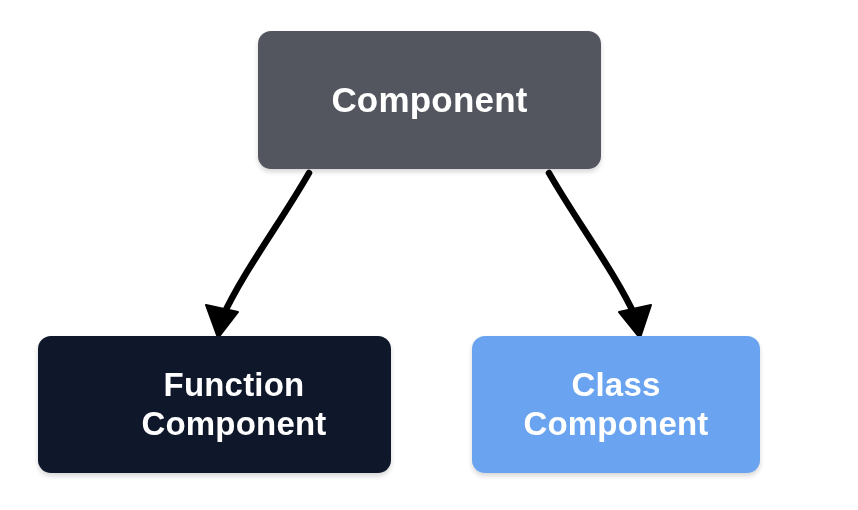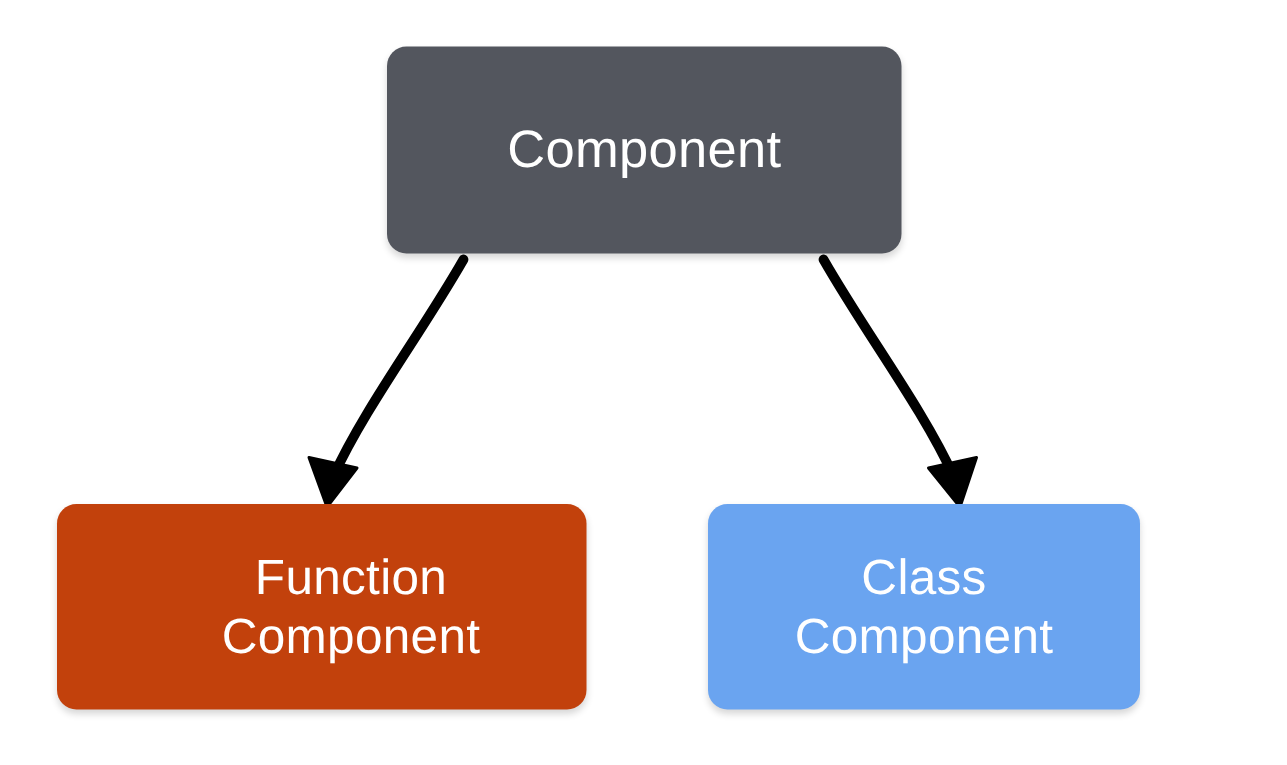--- a/index.html
+++ b/index.html
@@ -26,21 +26,21 @@
     pointer-events: none;
   }
   .node {
     position: absolute;
     display: flex;
     align-items: center;
     justify-content: center;
     text-align: center;
     border-radius: 13px;
     color: #ffffff;
-    font-weight: normal;
+    font-weight: bold;
     line-height: 1.16;
     letter-spacing: 0.2px;
     box-shadow: 0 3px 5px rgba(0,0,0,0.16);
     box-sizing: border-box;
   }
   .node-label {
     white-space: pre-line;
     display: block;
   }
   #node-root {
@@ -49,21 +49,21 @@
     width: 343px;
     height: 138px;
     background: #53565E;
     font-size: 35px;
   }
   #node-function {
     left: 38px;
     top: 336px;
     width: 353px;
     height: 137px;
-    background: #c2410c;
+    background: #0f172a;
     font-size: 33px;
     padding-left: 39px;
   }
   #node-class {
     left: 472px;
     top: 336px;
     width: 288px;
     height: 137px;
     background: #6AA4F0;
     font-size: 33px;

